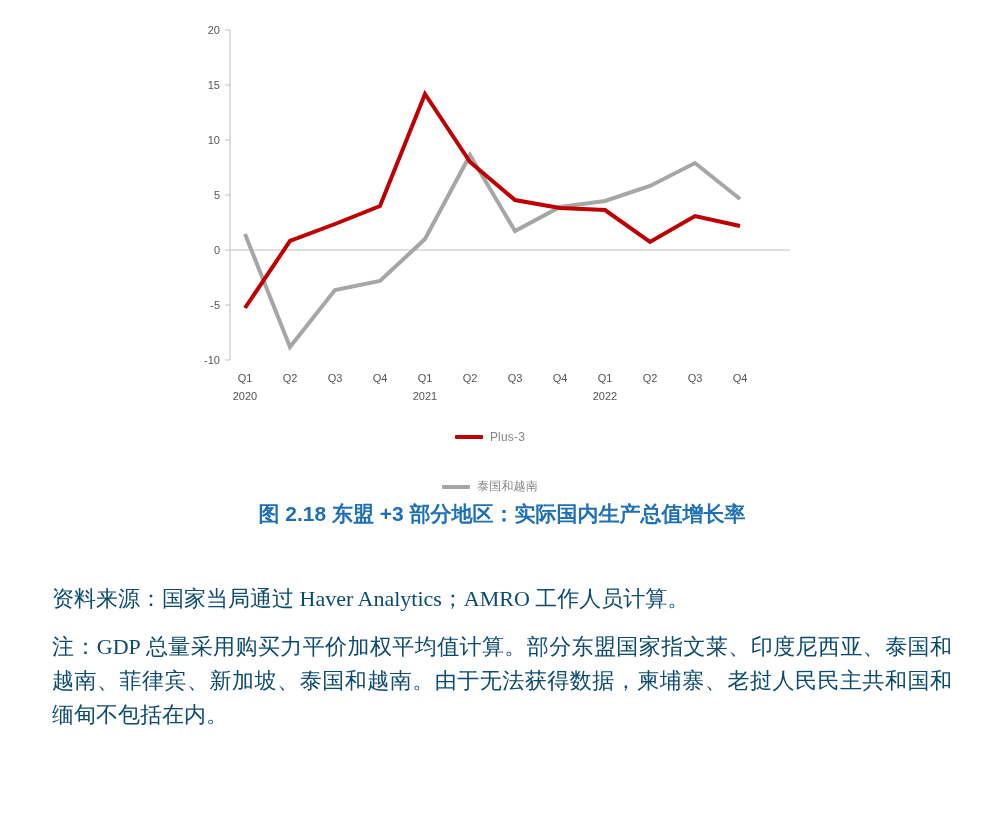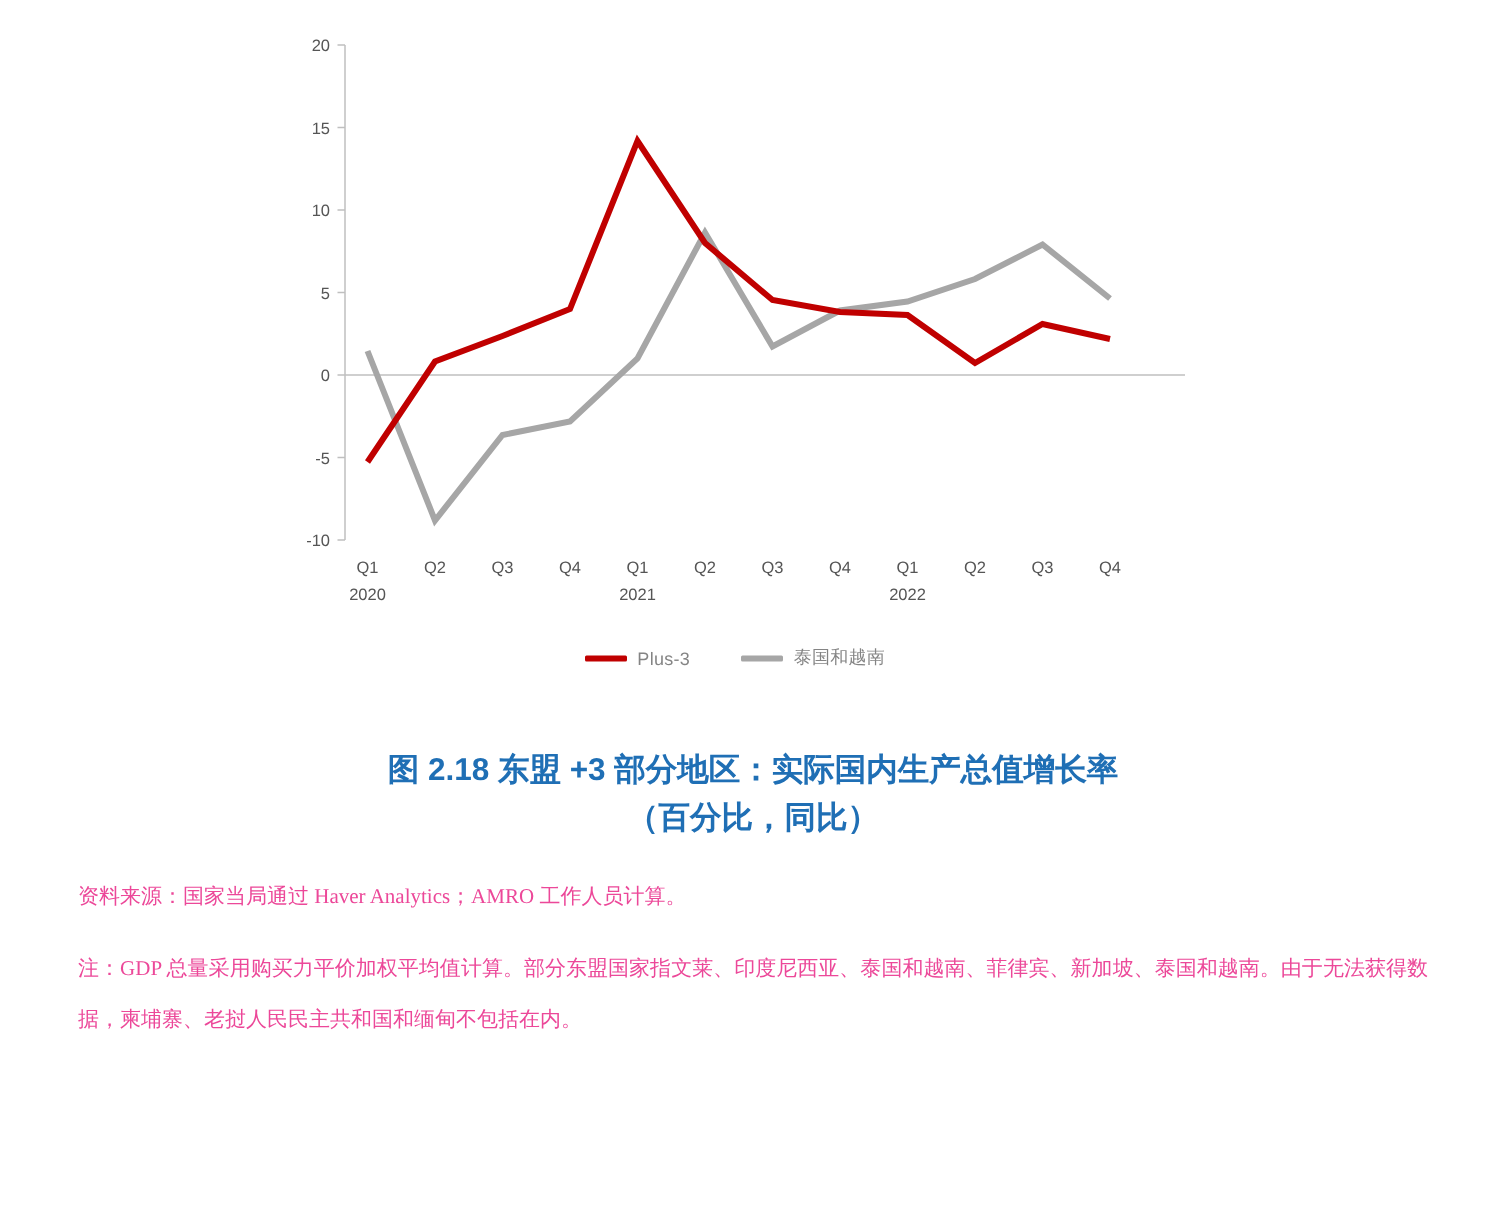--- a/index.html
+++ b/index.html
@@ -37,20 +37,21 @@
     left: 0;
     top: 420px;
     width: 680px;
     display: flex;
     justify-content: center;
     align-items: center;
     gap: 34px;
     font-family: "Liberation Sans", sans-serif;
     font-size: 12px;
     color: #555;
+    flex-direction: column;
   }
   .legend-item {
     display: flex;
     align-items: center;
     gap: 7px;
   }
   .legend-swatch {
     display: inline-block;
     width: 28px;
     height: 4px;
@@ -80,23 +81,23 @@
 
   
   .notes {
     position: absolute;
     left: 52px;
     top: 582px;
     width: 900px;
   }
   .note {
     font-family: "Liberation Serif", serif;
-    font-size: 14px;
+    font-size: 22px;
     line-height: 34px;
-    color: #ec4899;
+    color: #0c4a6e;
     margin-bottom: 10px;
     text-align: justify;
   }
   .note.source {
     margin-bottom: 14px;
   }
   .axis-text {
     font-family: "Liberation Sans", sans-serif;
     fill: #555;
   }
@@ -163,21 +164,20 @@
       </div>
       <div class="legend-item">
         <span class="legend-swatch" style="background:#A6A6A6;"></span>
         <span class="legend-label">泰国和越南</span>
       </div>
     </div>
   </div>
 
   <div class="caption">
     <span>图 2.18  东盟 +3 部分地区：实际国内生产总值增长率</span>
-    <span class="line2">（百分比，同比）</span>
   </div>
 
   <div class="notes">
     <div class="note source">资料来源：国家当局通过 Haver Analytics；AMRO 工作人员计算。</div>
     <div class="note">注：GDP 总量采用购买力平价加权平均值计算。部分东盟国家指文莱、印度尼西亚、泰国和越南、菲律宾、新加坡、泰国和越南。由于无法获得数据，柬埔寨、老挝人民民主共和国和缅甸不包括在内。</div>
   </div>
 
 </div>
 
 </body></html>

